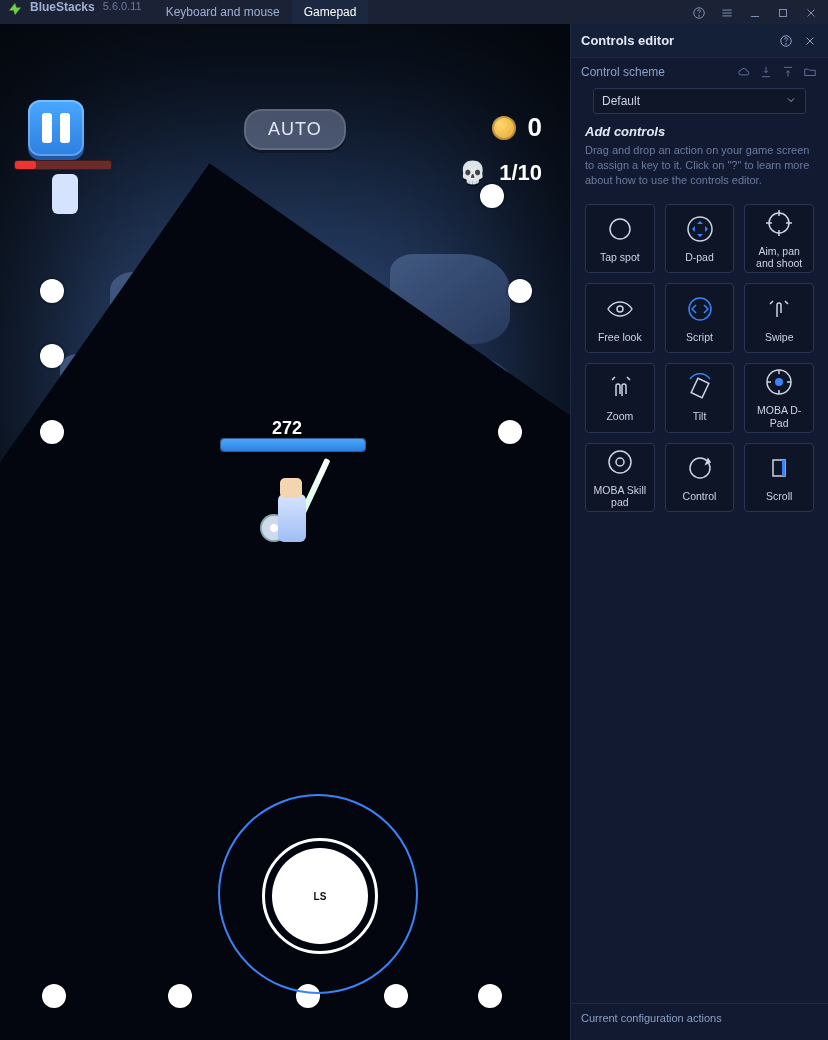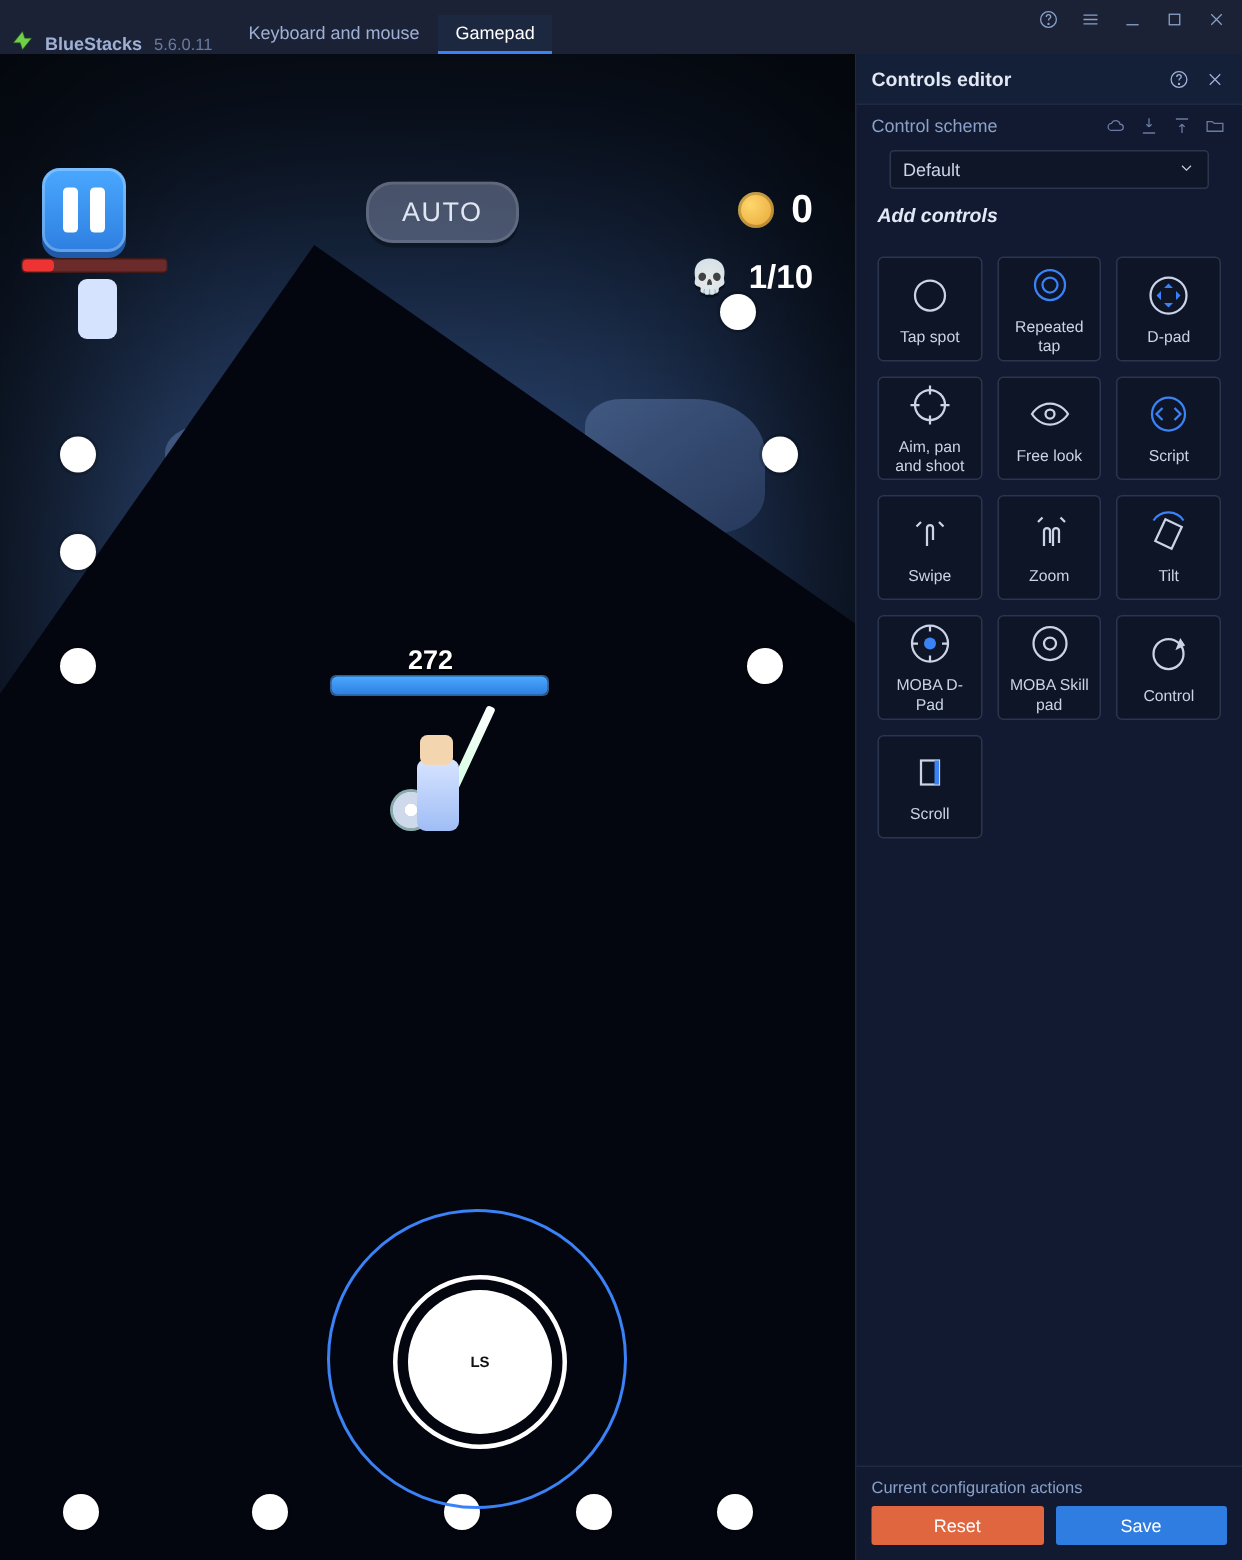--- a/index.html
+++ b/index.html
@@ -1,18 +1,18 @@
 <!DOCTYPE html>
 <html><head>
 <meta charset="utf-8">
 <style>
   * { box-sizing: border-box; margin: 0; padding: 0; }
   html, body { width: 828px; height: 1040px; overflow: hidden; background:#0b1020; font-family: "Segoe UI", Arial, sans-serif; color:#cbd3e6; }
   .app { display:flex; flex-direction:column; width:828px; height:1040px; }
-  .titlebar { height:36px; background:#1b2236; display:flex; align-items:flex-end; padding:0 6px; gap:6px; position:relative; }
+  .titlebar { height:24px; background:#1b2236; display:flex; align-items:flex-start; padding:0 6px; gap:6px; position:relative; }
   .logo { width:18px; height:18px; position:relative; }
   .logo svg { width:18px; height:18px; }
   .branding { color:#9fb0d4; font-size:12px; font-weight:600; }
   .version { color:#6a7aa0; font-size:11px; margin-left:2px; }
   .tabs { display:flex; align-items:stretch; margin-left:6px; height:26px; }
   .tab { padding:0 12px; font-size:12px; display:flex; align-items:center; color:#9fb0d4; border-bottom:2px solid transparent; cursor:pointer; }
   .tab.active { color:#fff; border-bottom:2px solid #3b82f6; background:rgba(59,130,246,0.05);}
   .title-right { position:absolute; right:6px; top:0; height:26px; display:flex; align-items:center; gap:6px; }
   .title-ic { width:22px; height:22px; display:flex; align-items:center; justify-content:center; color:#8aa0c7; cursor:pointer; }
   .body { flex:1; display:flex; height:calc(1040px - 26px); }
@@ -250,39 +250,31 @@
       </div>
       <div class="scheme-select">
         <span>Default</span>
         <span><svg viewBox="0 0 24 24" width="12">
               <path d="M6 9l6 6 6-6"></path>
             </svg></span>
       </div>
 
       <div class="addc">
         <h2>Add controls</h2>
+        <p>Drag and drop an action on your game screen to assign a key to it. Click on "?" to learn more about how to use the controls editor.</p>
       </div>
 
       <div class="grid">
         <div class="tile">
           <span class="ticon">
               <svg viewBox="0 0 32 32">
                 <circle cx="16" cy="16" r="10"></circle>
               </svg>
             </span>
           <span class="tlabel">Tap spot</span>
-        </div>
-        <div class="tile">
-          <span class="ticon">
-              <svg viewBox="0 0 32 32">
-                <circle cx="16" cy="16" r="10" stroke="#3b82f6"></circle>
-                <circle cx="16" cy="16" r="5" stroke="#3b82f6"></circle>
-              </svg>
-            </span>
-          <span class="tlabel">Repeated tap</span>
         </div>
         <div class="tile">
           <span class="ticon">
               <svg viewBox="0 0 32 32" stroke="#3b82f6">
                 <circle cx="16" cy="16" r="12"></circle>
                 <path d="M16 8l-3 3h6zM16 24l-3-3h6zM8 16l3-3v6zM24 16l-3-3v6z" fill="#3b82f6" stroke="none"></path>
               </svg>
             </span>
           <span class="tlabel">D-pad</span>
         </div>
@@ -374,21 +366,17 @@
                 <rect x="10" y="8" width="12" height="16"></rect>
                 <rect x="19" y="8" width="3" height="16" fill="#3b82f6" stroke="none"></rect>
               </svg>
             </span>
           <span class="tlabel">Scroll</span>
         </div>
       </div>
 
       <div class="footer">
         <div class="cap">Current configuration actions</div>
-        <div class="btns">
-          <button class="btn reset">Reset</button>
-          <button class="btn save">Save</button>
-        </div>
       </div>
     </div>
 
   </div>
 </div>
 
 </body></html>

